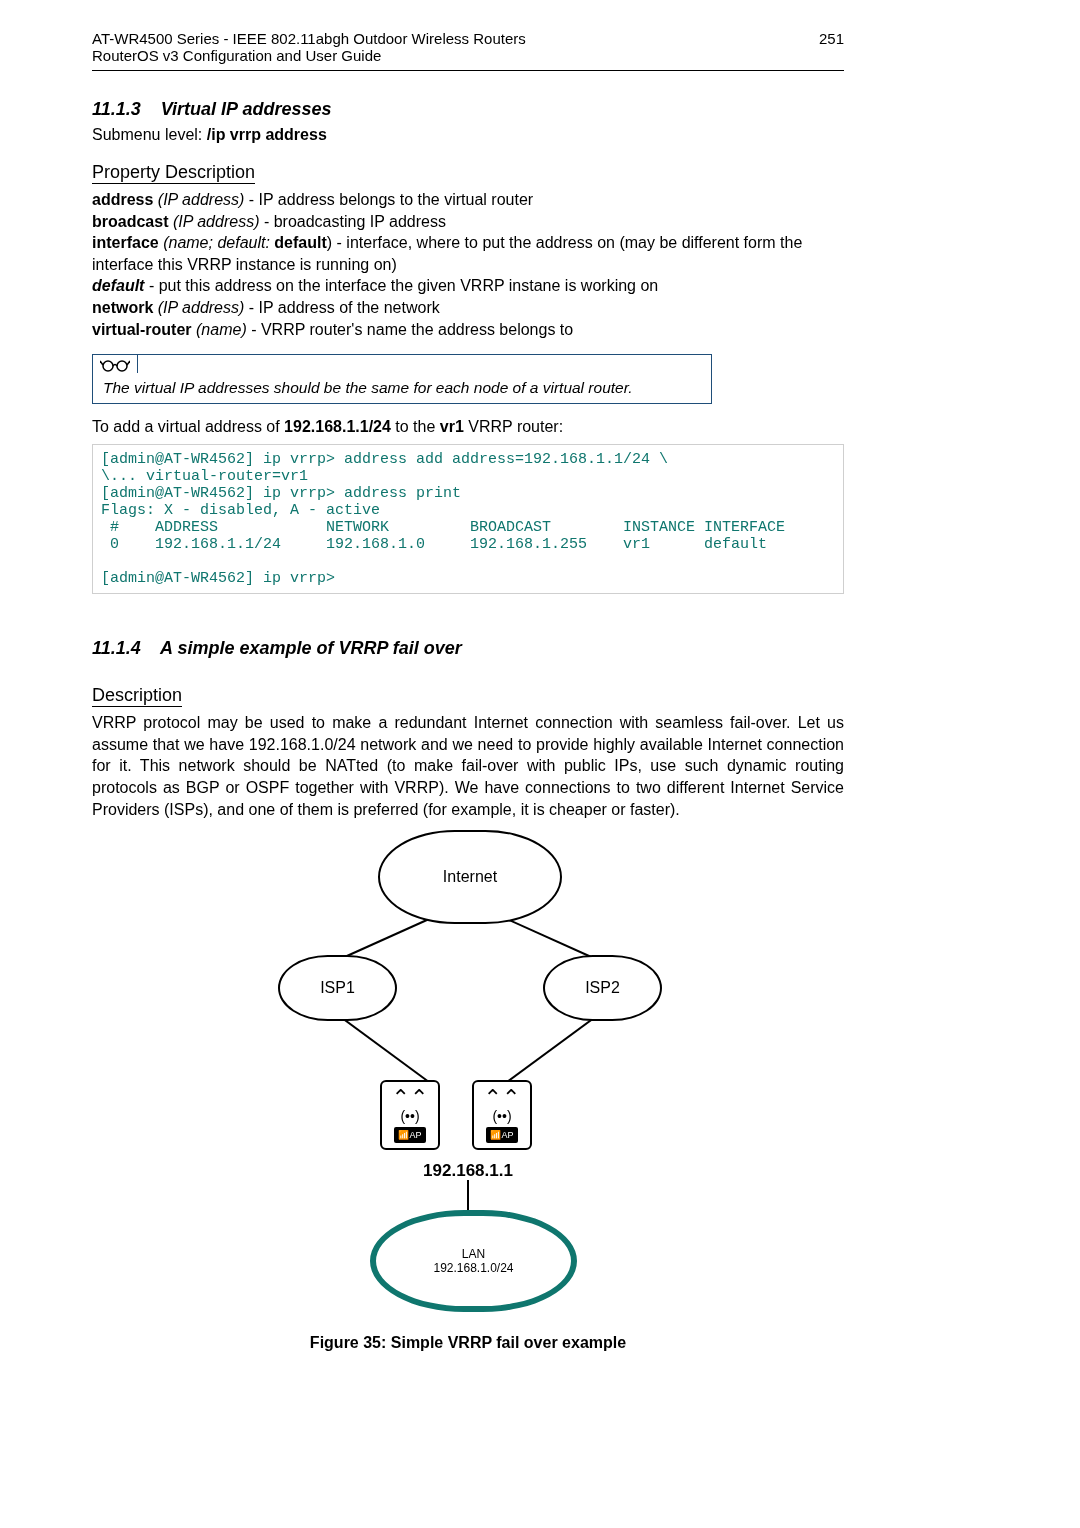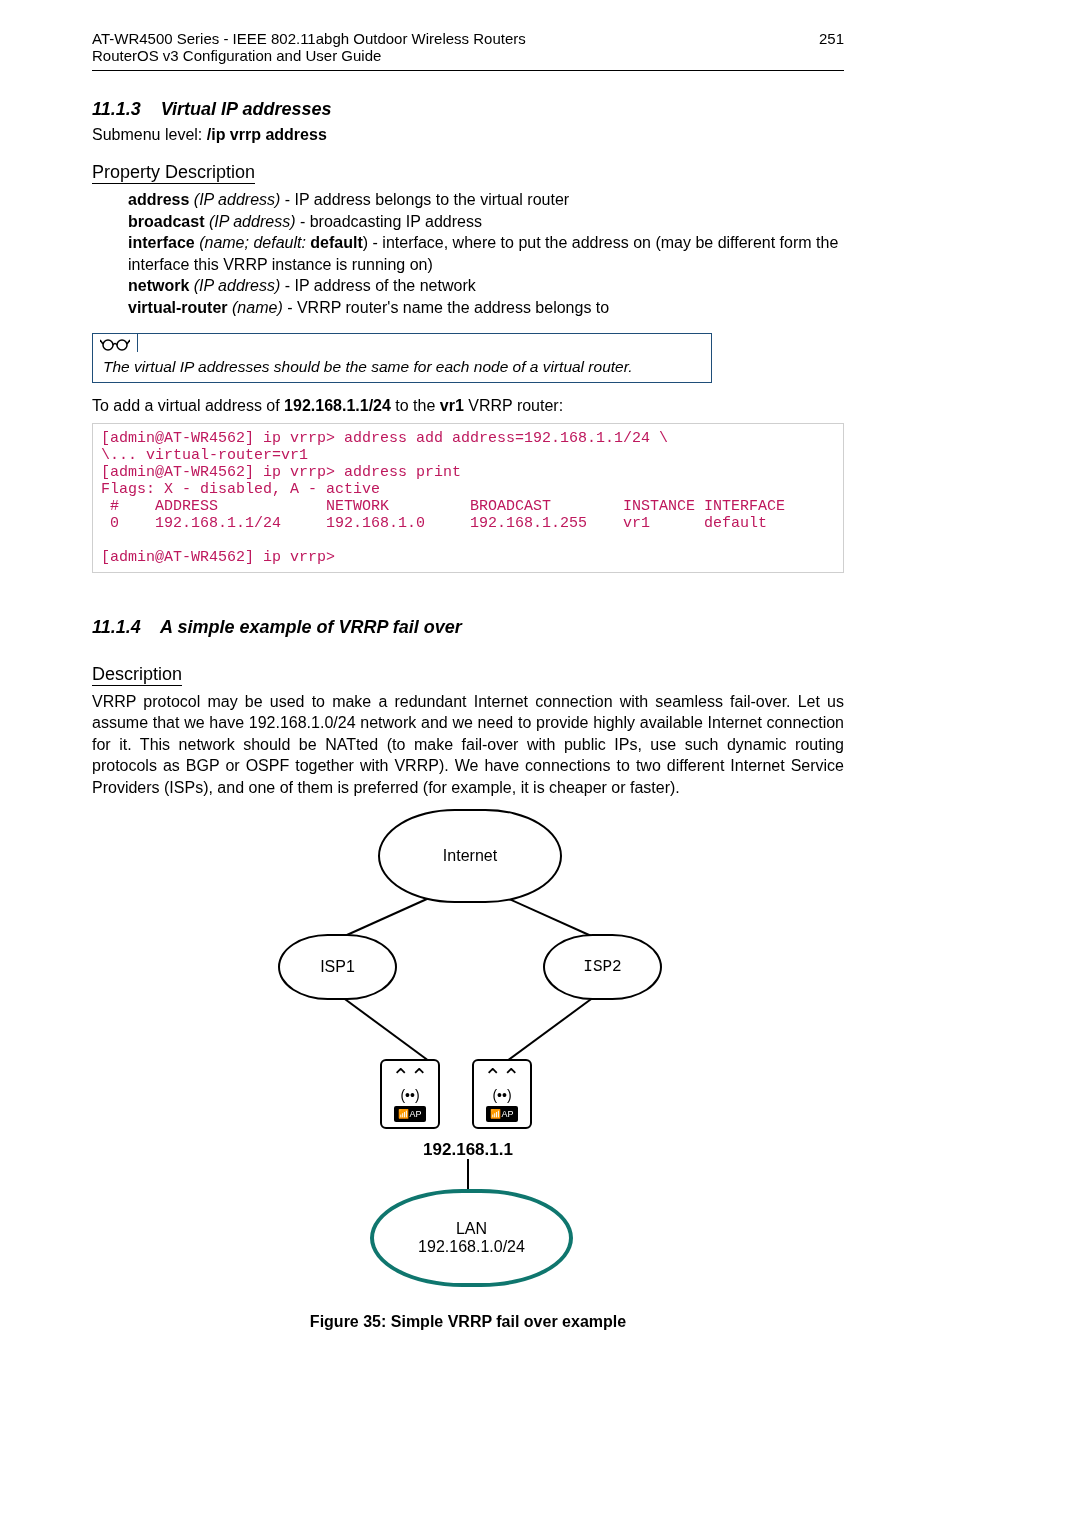--- a/index.html
+++ b/index.html
@@ -41,21 +41,20 @@
     margin: 2px 0 18px 0;
   }
   .sub-head {
     font-size: 18px;
     margin: 18px 0 6px 0;
   }
   .sub-head span { border-bottom: 1px solid #000; padding-bottom: 1px; }
   .desc {
     font-size: 16px;
     line-height: 1.35;
-    margin-left: 36px;
   }
   .desc p { margin: 0 0 0 0; }
   .callout {
     display: flex;
     border: 1px solid #1f4e79;
     margin: 14px 0;
     width: 618px;
     flex-direction: column;
   }
   .callout .icon {
@@ -73,21 +72,21 @@
     font-size: 15.5px;
   }
   .line16 { font-size: 16px; margin: 10px 0 8px 0; }
   pre.terminal {
     margin: 0;
     border: 1px solid #cfcfcf;
     background: #fff;
     padding: 6px 8px;
     font-family: "Courier New", monospace;
     font-size: 15px;
-    color: #be185d;
+    color: #0f766e;
     white-space: pre;
     overflow: hidden;
   }
   .justify {
     text-align: justify;
     font-size: 16px;
     line-height: 1.35;
     margin: 6px 0 10px 0;
   }
   .fig-cap {
@@ -132,30 +131,30 @@
     font-size: 9px; padding: 3px 4px; margin-top: 4px;
     border-radius: 2px;
   }
   .ip-label {
     text-align: center;
     font-weight: bold;
     font-size: 17px;
     margin: 6px 0 0 0;
   }
   .lan-cloud {
-    border: 4px solid #0f766e;
+    border: 6px solid #0f766e;
     border-radius: 50% / 55%;
     background: #fff;
     width: 195px; height: 90px;
     margin: 0 auto;
     display: flex;
     flex-direction: column;
     align-items: center;
     justify-content: center;
-    font-size: 16px;
+    font-size: 12px;
   }
   
   svg.overlay {
     position: absolute;
     left: 0; top: 0;
     pointer-events: none;
   }
 </style>
 </head>
 <body>
@@ -178,20 +177,21 @@
   <div class="submenu">
     <span>Submenu level: </span><b>/ip vrrp address</b>
   </div>
 
   <div class="sub-head"><span>Property Description</span></div>
 
   <div class="desc">
     <p><b>address</b><i> (IP address)</i><span> - IP address belongs to the virtual router</span></p>
     <p><b>broadcast</b><i> (IP address)</i><span> - broadcasting IP address</span></p>
     <p><b>interface</b><i> (name; default: </i><b>default</b><span>) - interface, where to put the address on (may be different form the interface this VRRP instance is running on)</span></p>
+    <p><b><i>default</i></b><span> - put this address on the interface the given VRRP instane is working on</span></p>
     <p><b>network</b><i> (IP address)</i><span> - IP address of the network</span></p>
     <p><b>virtual-router</b><i> (name)</i><span> - VRRP router's name the address belongs to</span></p>
   </div>
 
   <div class="callout">
     <div class="icon">
       <svg width="30" height="18" viewBox="0 0 30 18">
         <circle cx="8" cy="11" r="5" fill="none" stroke="#000" stroke-width="1.5"></circle>
         <circle cx="22" cy="11" r="5" fill="none" stroke="#000" stroke-width="1.5"></circle>
         <path d="M13 11 Q15 8 17 11" fill="none" stroke="#000" stroke-width="1.5"></path>
@@ -240,21 +240,21 @@
       <div class="cloud big">
         <span>Internet</span>
       </div>
     </div>
 
     <div style="position:absolute; left:60px; top:125px;">
       <div class="cloud sm">
         <span>ISP1</span>
       </div>
     </div>
-    <div style="position:absolute; left:325px; top:125px;font-family:Liberation Mono, monospace;">
+    <div style="position:absolute; left:325px; top:125px;">
       <div class="cloud sm">
         <span>ISP2</span>
       </div>
     </div>
 
     <div style="position:absolute; left:162px; top:250px; display:flex; gap:32px;">
       <div class="router">
         <div class="ant">⌃⌃</div>
         <div class="face">(••)</div>
         <div class="ap"><span>📶</span><span>AP</span></div>

